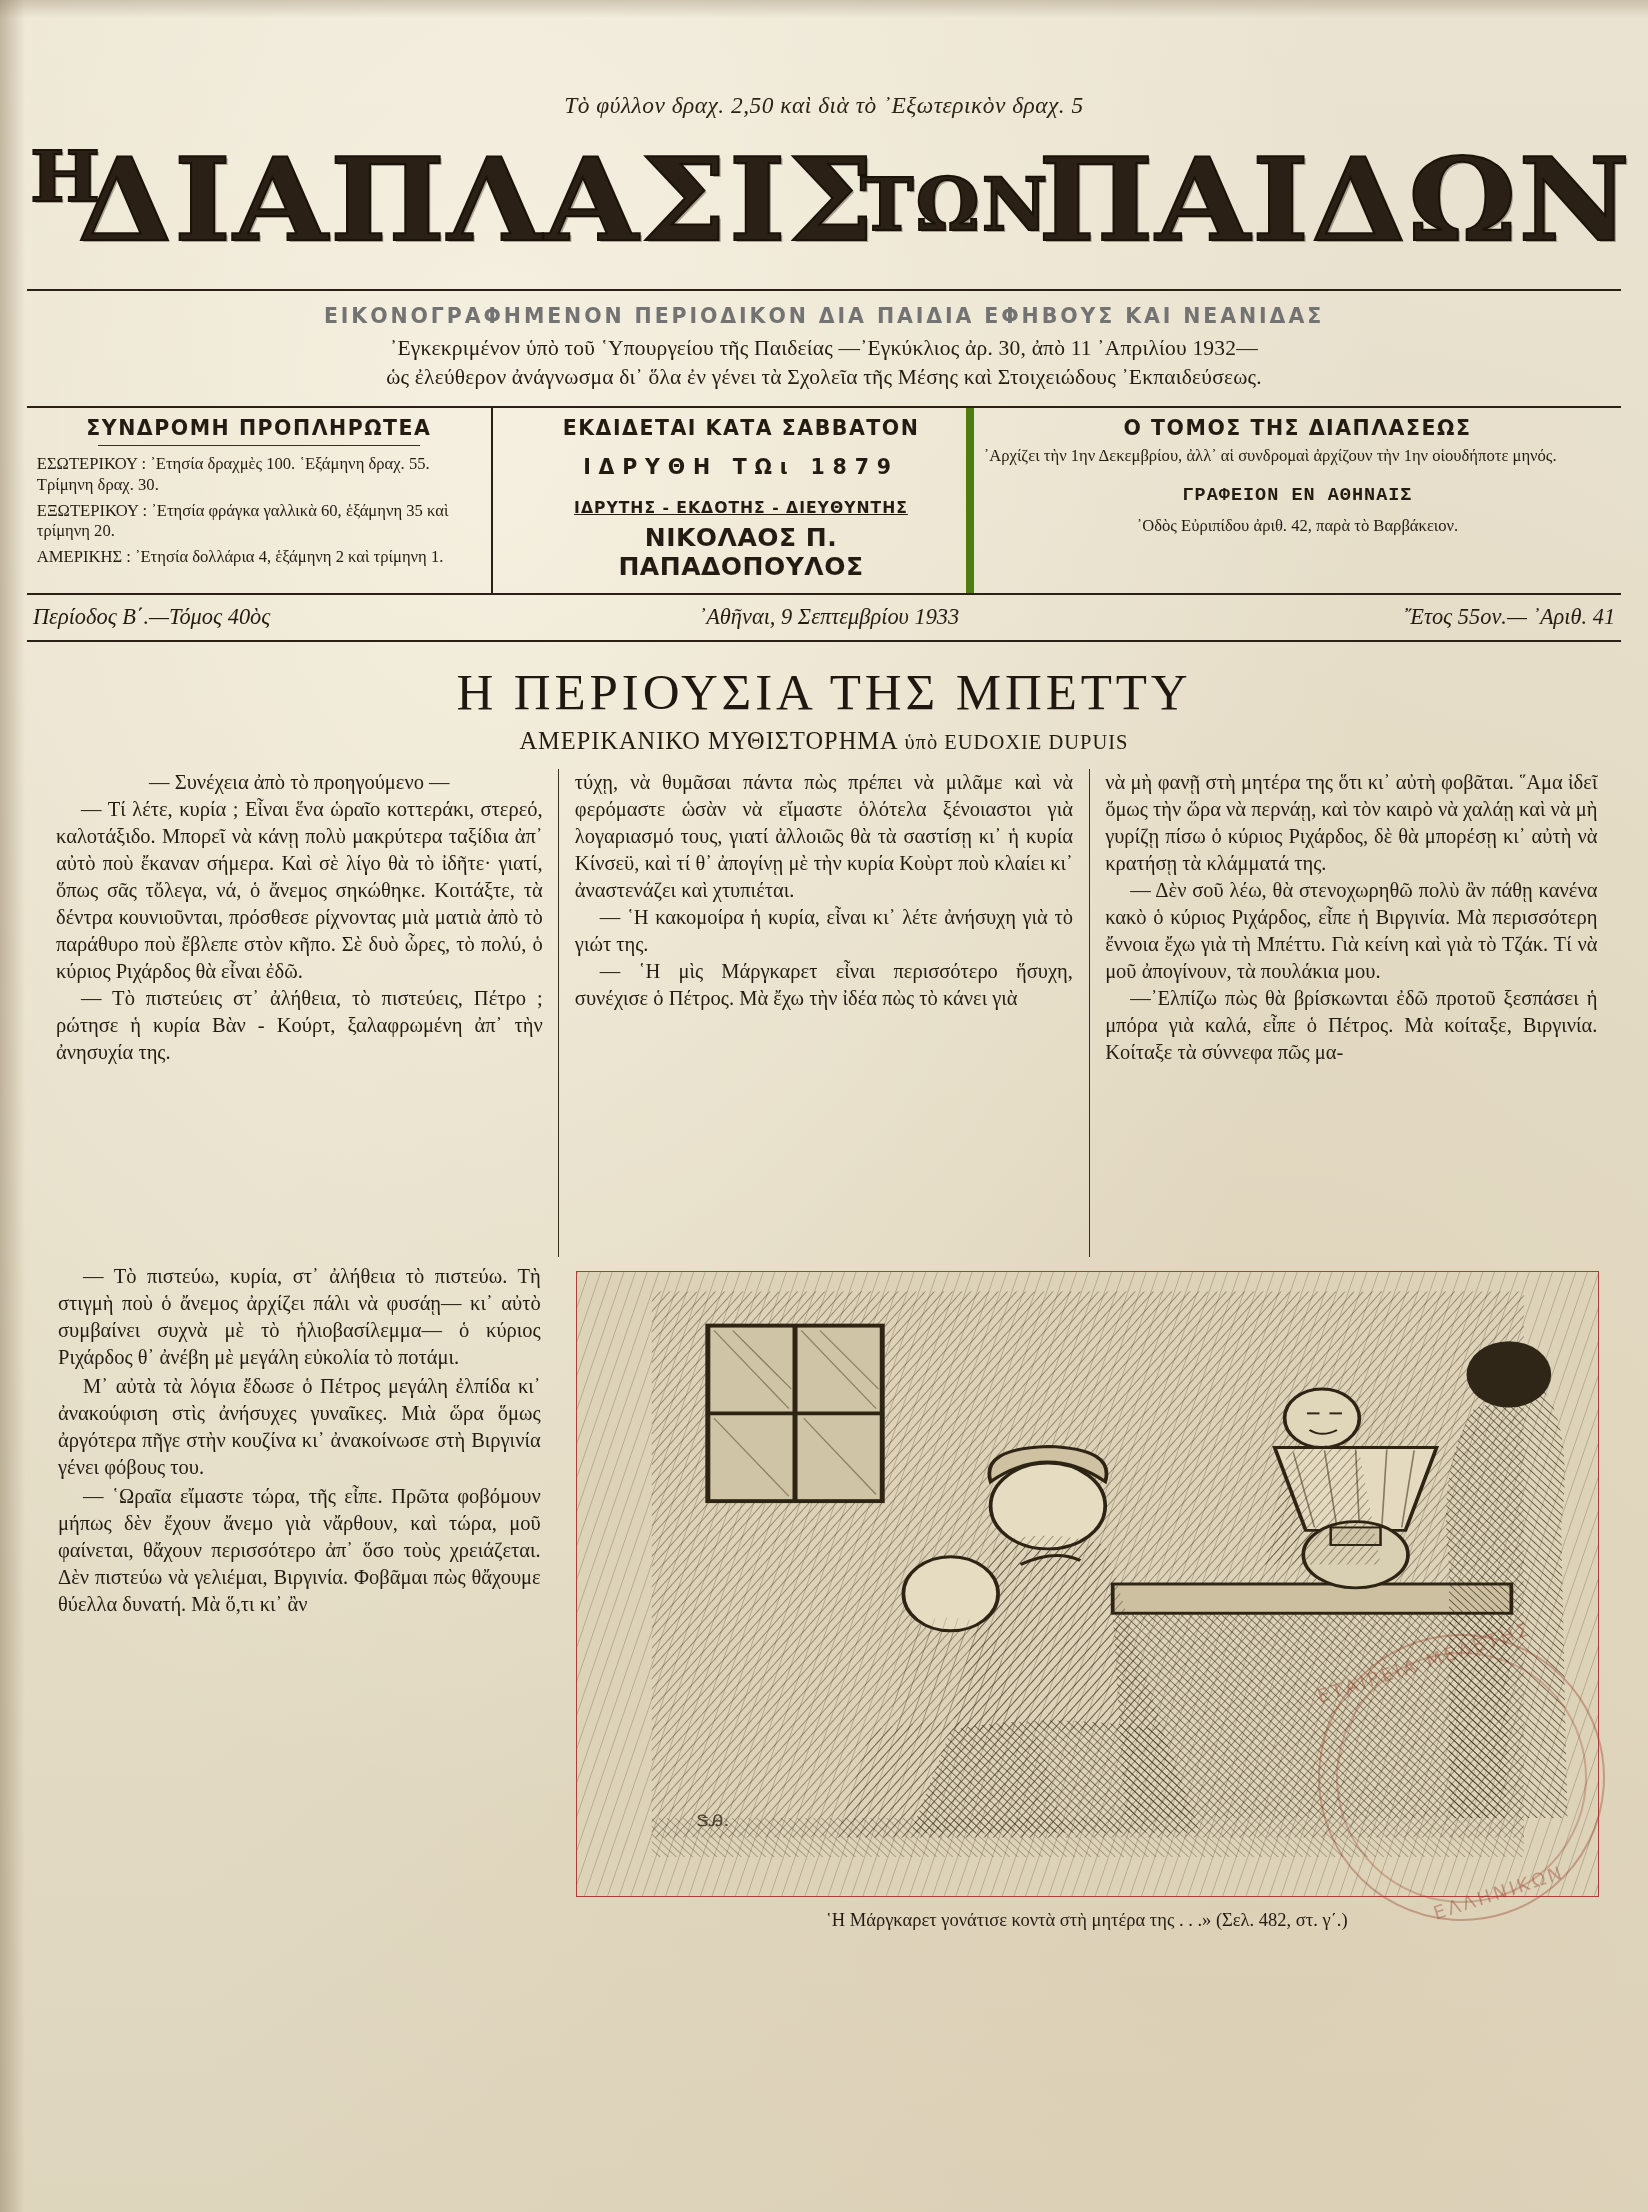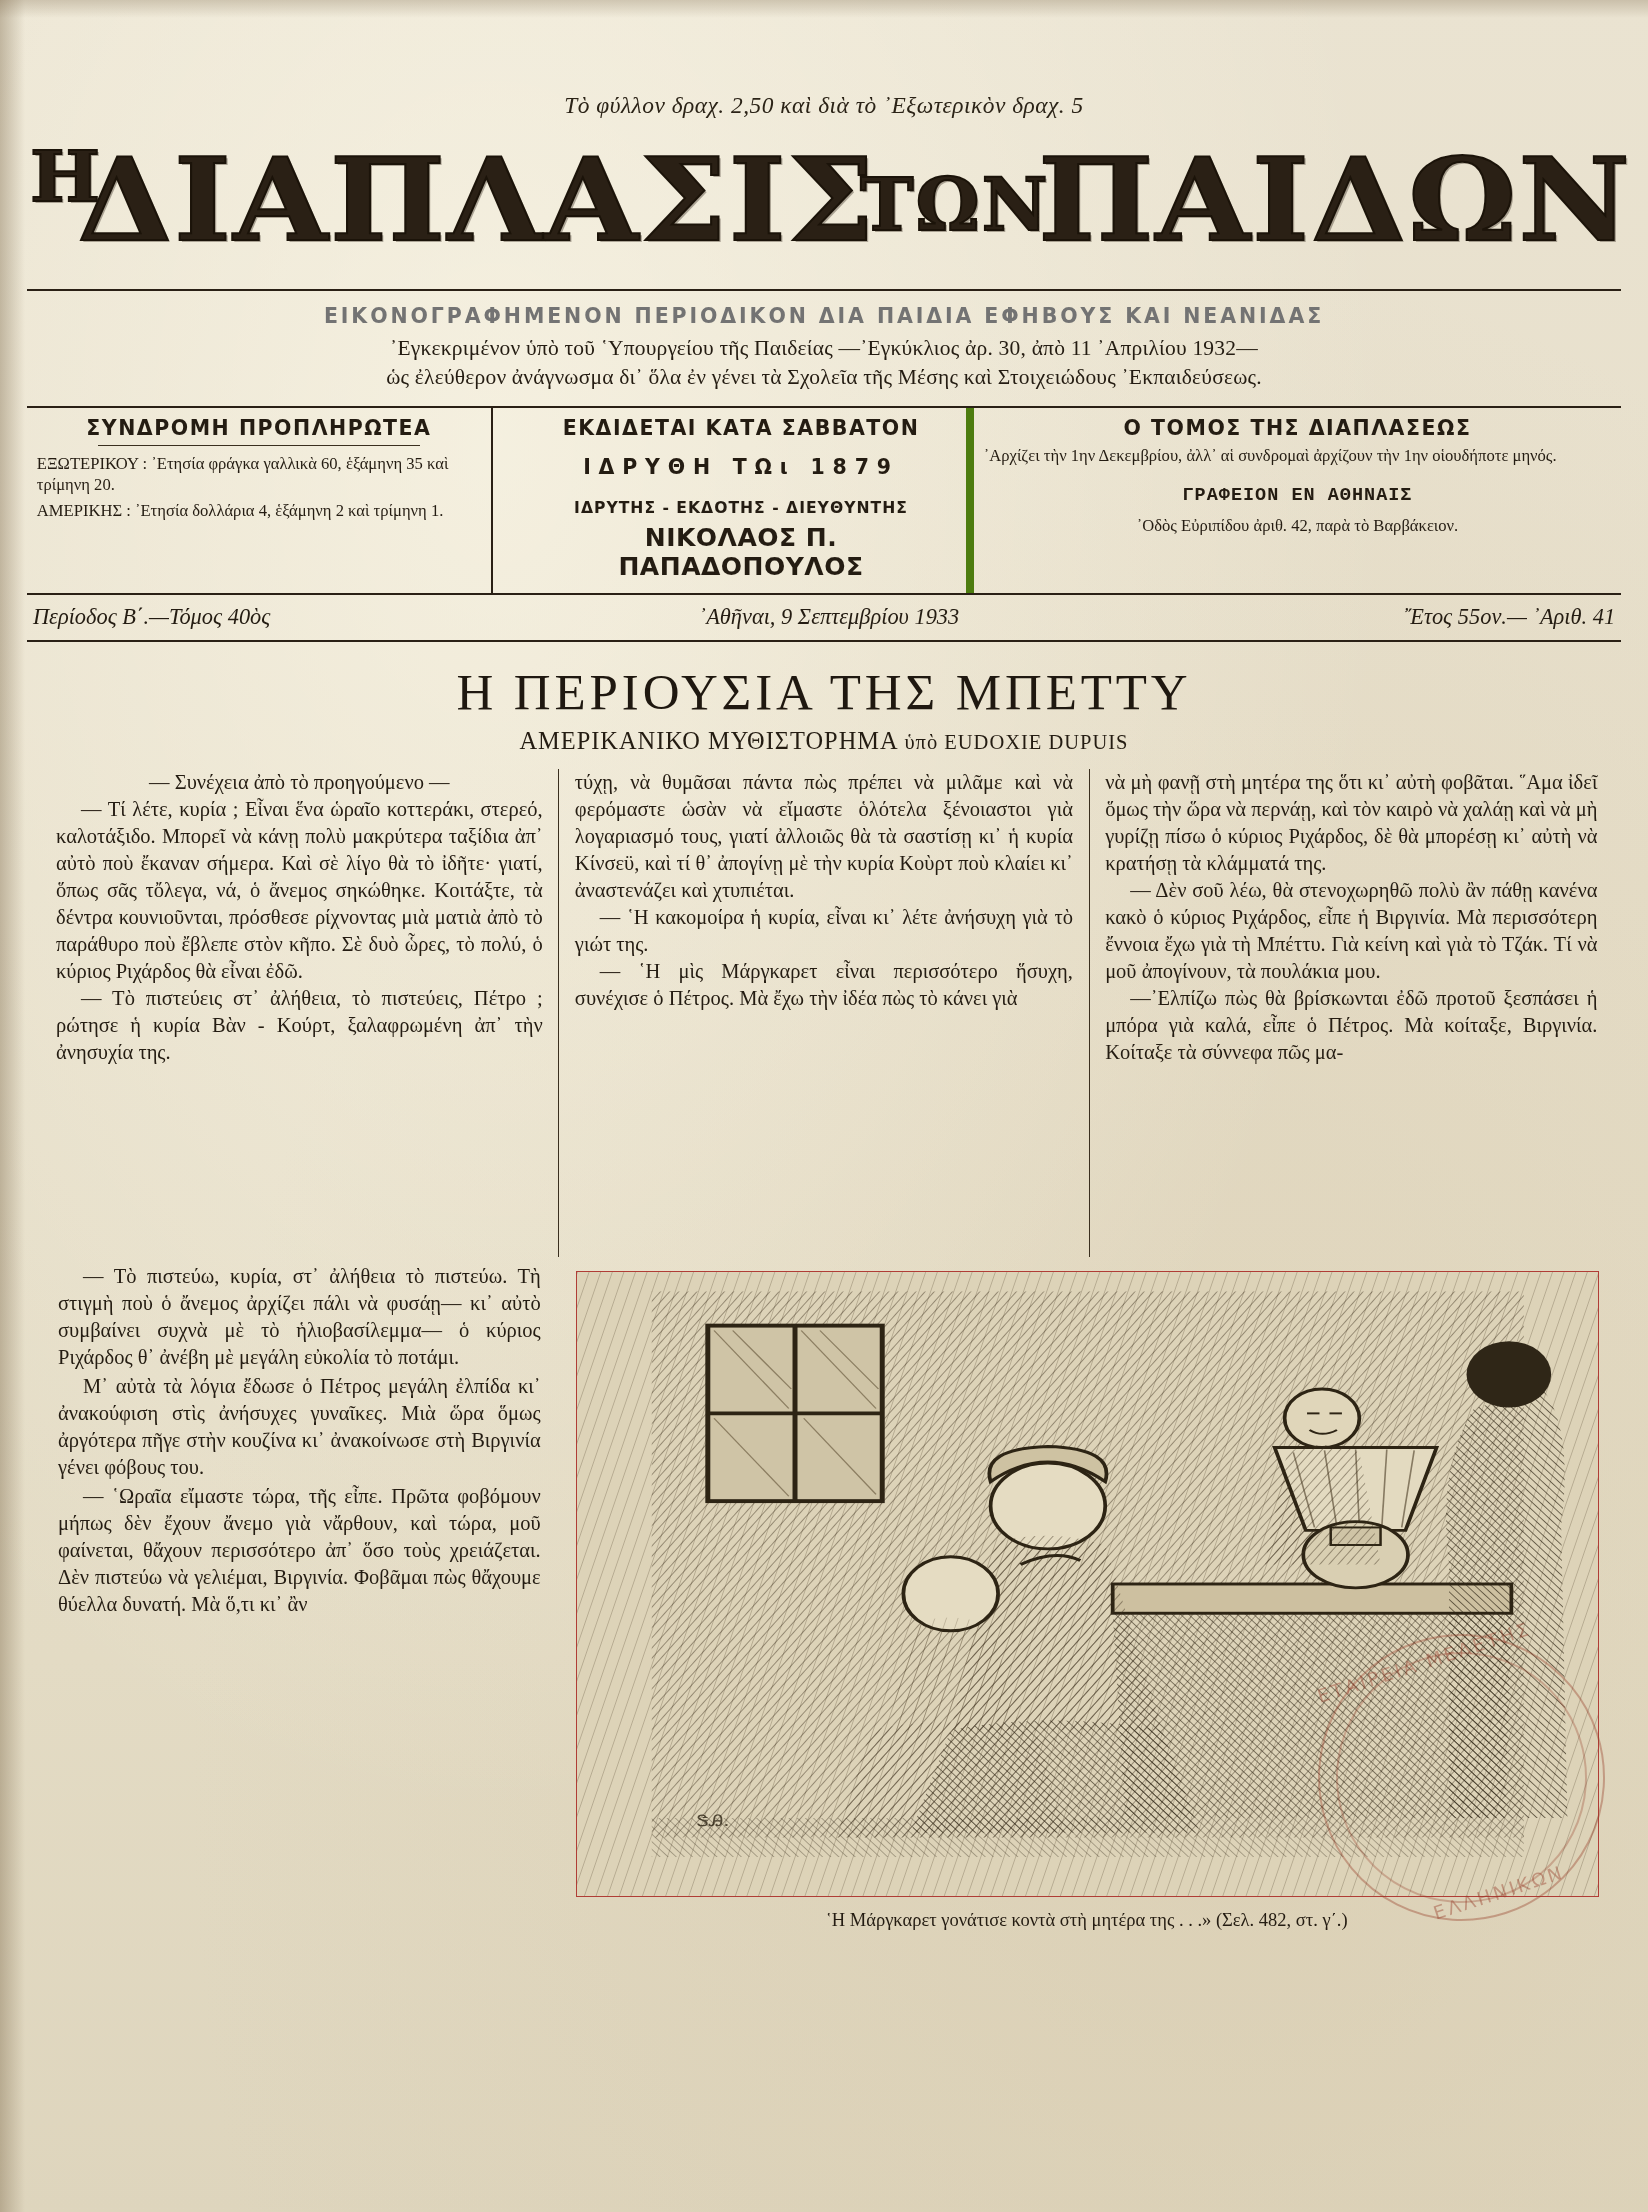--- a/index.html
+++ b/index.html
@@ -119,21 +119,21 @@
   .c1 .underline{
     display:block;width:322px;margin:0 auto 7.8px auto;border-bottom:1px solid #3a2f1f;
   }
   .sub-item{font-size:16.6px;line-height:1.25;margin-bottom:4.9px;}
   .c2 .founded{
     font-family:"DejaVu Sans", sans-serif;
     font-size:20.5px;letter-spacing:7.8px;font-weight:bold;margin:15.6px 0 19.5px 0;
   }
   .c2 .roles{
     font-family:"DejaVu Sans", sans-serif;
-    font-size:15.6px;font-weight:bold;letter-spacing:1px;margin-bottom:5.9px;
+    font-size:15.6px;font-weight:bold;letter-spacing:1px;margin-bottom:5.9px;text-decoration:underline;
   }
   .c2 .owner{
     font-family:"DejaVu Sans", sans-serif;
     font-size:25px;font-weight:bold;letter-spacing:0.5px;
   }
   .c3 .line{font-size:16.6px;line-height:1.35;}
   .c3 .office{
     text-align:center;font-family:Liberation Mono, monospace;font-weight:bold;
     font-size:18.5px;letter-spacing:1px;margin:17.6px 0 9.8px 0;
   }
@@ -263,20 +263,21 @@
 
   <div class="subtitle">ΕΙΚΟΝΟΓΡΑΦΗΜΕΝΟΝ ΠΕΡΙΟΔΙΚΟΝ ΔΙΑ ΠΑΙΔΙΑ ΕΦΗΒΟΥΣ ΚΑΙ ΝΕΑΝΙΔΑΣ</div>
   <div class="sub2">᾿Εγκεκριμένον ὑπὸ τοῦ ῾Υπουργείου τῆς Παιδείας —᾿Εγκύκλιος ἀρ. 30, ἀπὸ 11 ᾿Απριλίου 1932—</div>
   <div class="sub3">ὡς  ἐλεύθερον ἀνάγνωσμα δι᾿ ὅλα ἐν γένει τὰ Σχολεῖα τῆς  Μέσης καὶ Στοιχειώδους ᾿Εκπαιδεύσεως.</div>
 
   <div class="infobar">
 
     <div class="infocol c1">
       <div class="ic-title">ΣΥΝΔΡΟΜΗ ΠΡΟΠΛΗΡΩΤΕΑ</div>
       <span class="underline"></span>
+      <div class="sub-item">ΕΣΩΤΕΡΙΚΟΥ : ᾿Ετησία δραχμὲς 100. ῾Εξάμηνη δραχ. 55. Τρίμηνη δραχ. 30.</div>
       <div class="sub-item">ΕΞΩΤΕΡΙΚΟΥ : ᾿Ετησία φράγκα γαλλικὰ 60, ἑξάμηνη 35 καὶ τρίμηνη 20.</div>
       <div class="sub-item">ΑΜΕΡΙΚΗΣ : ᾿Ετησία δολλάρια 4, ἑξάμηνη 2 καὶ τρίμηνη 1.</div>
     </div>
 
     <div class="infocol c2">
       <div class="ic-title">ΕΚΔΙΔΕΤΑΙ ΚΑΤΑ ΣΑΒΒΑΤΟΝ</div>
       <div class="founded">ΙΔΡΥΘΗ  ΤΩι  1879</div>
       <div class="roles">ΙΔΡΥΤΗΣ - ΕΚΔΟΤΗΣ - ΔΙΕΥΘΥΝΤΗΣ</div>
       <div class="owner">ΝΙΚΟΛΑΟΣ Π. ΠΑΠΑΔΟΠΟΥΛΟΣ</div>
     </div>

